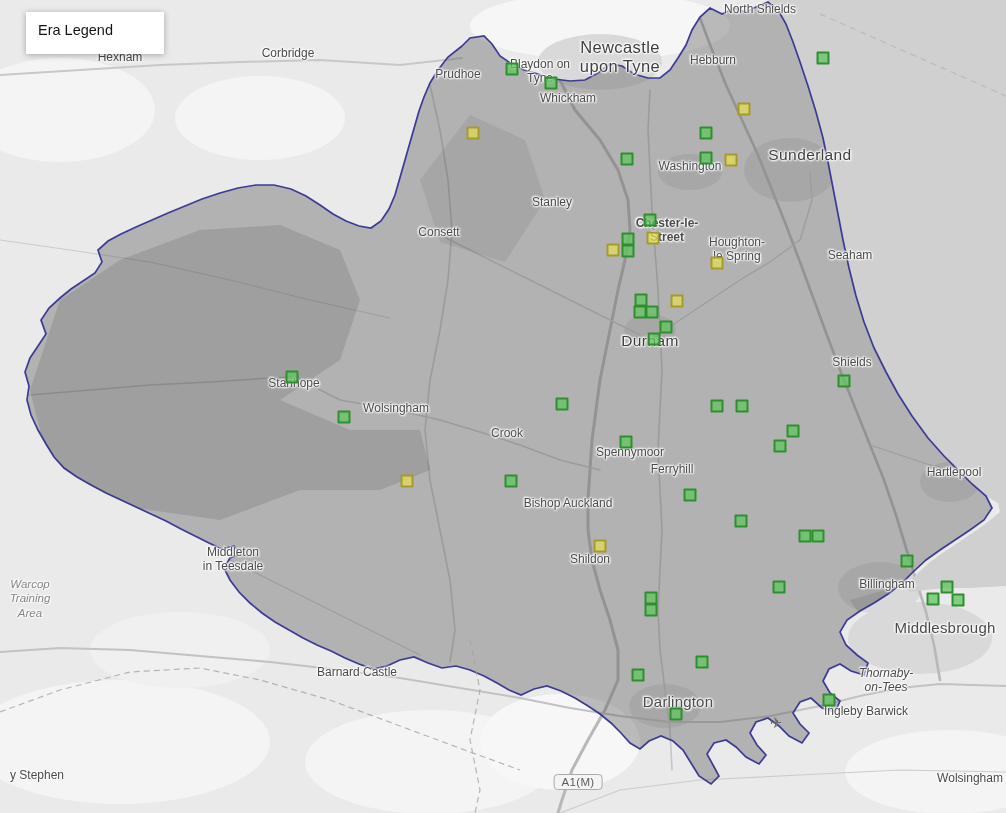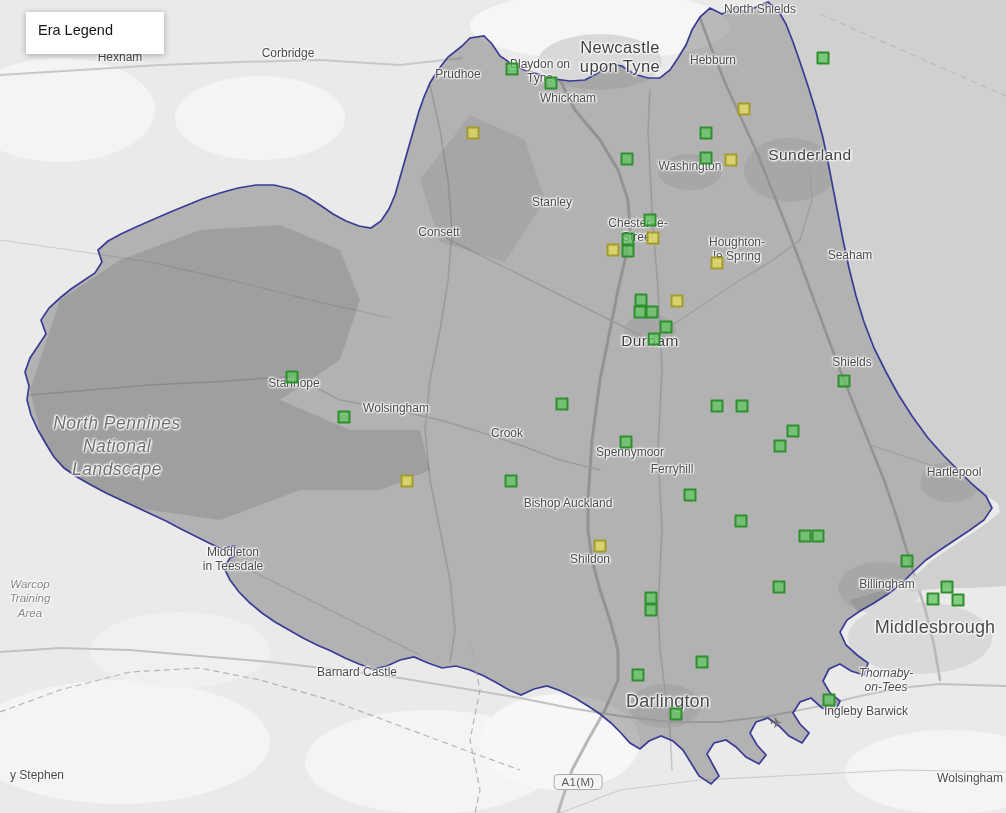--- a/index.html
+++ b/index.html
@@ -5,21 +5,21 @@
   html,body{margin:0;padding:0;background:#ddd;}
   #viewport{position:relative;width:1006px;height:813px;overflow:hidden;
     font-family:"Liberation Sans",sans-serif;background:#eaeaea;}
   #basemap{position:absolute;left:0;top:0;}
   .layer{position:absolute;left:0;top:0;width:1006px;height:813px;}
   
   .place-label{position:absolute;transform:translate(-50%,-50%);color:#4a4a4a;
     text-align:center;white-space:pre-line;line-height:1.18;pointer-events:none;
     text-shadow:0 0 2px #fff,0 0 2px #fff,0 0 3px #fff,1px 1px 2px #fff,-1px -1px 2px #fff;}
   .place-label.sm{font-size:12px;}
-  .place-label.md{font-size:18px;letter-spacing:.2px;}
+  .place-label.md{font-size:15px;letter-spacing:.2px;margin-left:10px;}
   .place-label.lg{font-size:15.5px;letter-spacing:.4px;color:#3f3f3f;}
   .place-label.xl{font-size:16.5px;letter-spacing:.4px;color:#3f3f3f;}
   .place-label.area{font-style:italic;font-size:17.5px;color:#6f6f6f;letter-spacing:.5px;line-height:1.3;}
   .place-label.area-sm{font-style:italic;font-size:11.5px;color:#848484;line-height:1.25;}
   
   .marker{position:absolute;width:13px;height:13px;box-sizing:border-box;
     border:2px solid #2f8f2f;transform:translate(-50%,-50%);border-radius:1px;cursor:pointer;}
   
   #legend{position:absolute;left:26px;top:12px;background:#fff;z-index:40;
     padding:10px 14px 12px 12px;box-shadow:0 1px 6px rgba(0,0,0,.3);border-radius:1px;min-width:112px;}
@@ -110,41 +110,38 @@
       <div class="place-label sm" style="left: 120px; top: 57px;">Hexham</div>
       <div class="place-label sm" style="left: 288px; top: 53px;">Corbridge</div>
       <div class="place-label sm" style="left: 424px; top: 74px; margin-left: 34px;">Prudhoe</div>
       <div class="place-label sm" style="left: 540px; top: 71px;">Blaydon on
 Tyne</div>
       <div class="place-label sm" style="left: 568px; top: 98px;">Whickham</div>
       <div class="place-label sm" style="left: 713px; top: 60px;">Hebburn</div>
       <div class="place-label lg" style="left: 810px; top: 155px;">Sunderland</div>
       <div class="place-label sm" style="left: 690px; top: 166px;">Washington</div>
       <div class="place-label sm" style="left: 552px; top: 202px;">Stanley</div>
-      <div class="place-label sm" style="left: 638px; top: 230px;">Chester-le-
+      <div class="place-label sm" style="left: 667px; top: 230px; font-weight: bold;">Chester-le-
 Street</div>
       <div class="place-label sm" style="left: 737px; top: 249px;">Houghton-
 le Spring</div>
       <div class="place-label sm" style="left: 850px; top: 255px;">Seaham</div>
       <div class="place-label sm" style="left: 439px; top: 232px;">Consett</div>
       <div class="place-label lg" style="left: 650px; top: 341px;">Durham</div>
       <div class="place-label sm" style="left: 852px; top: 362px;">Shields</div>
       <div class="place-label sm" style="left: 294px; top: 383px;">Stanhope</div>
       <div class="place-label sm" style="left: 396px; top: 408px;">Wolsingham</div>
       <div class="place-label sm" style="left: 507px; top: 433px;">Crook</div>
       <div class="place-label sm" style="left: 630px; top: 452px;">Spennymoor</div>
       <div class="place-label sm" style="left: 672px; top: 469px;">Ferryhill</div>
       <div class="place-label sm" style="left: 954px; top: 472px;">Hartlepool</div>
       <div class="place-label sm" style="left: 568px; top: 503px;">Bishop Auckland</div>
       <div class="place-label sm" style="left: 590px; top: 559px;">Shildon</div>
       <div class="place-label sm" style="left: 233px; top: 559px;">Middleton
 in Teesdale</div>
-      <div class="place-label area" style="left: 117px; top: 446px;">North Pennines
-National
-Landscape</div>
       <div class="place-label area-sm" style="left: 30px; top: 599px;">Warcop
 Training
 Area</div>
       <div class="place-label sm" style="left: 887px; top: 584px;">Billingham</div>
       <div class="place-label md" style="left: 935px; top: 628px;">Middlesbrough</div>
       <div class="place-label sm" style="left: 357px; top: 672px;">Barnard Castle</div>
       <div class="place-label sm" style="left: 886px; top: 680px; font-style: italic;">Thornaby-
 on-Tees</div>
       <div class="place-label md" style="left: 668px; top: 702px;">Darlington</div>
       <div class="place-label sm" style="left: 866px; top: 711px;">Ingleby Barwick</div>

